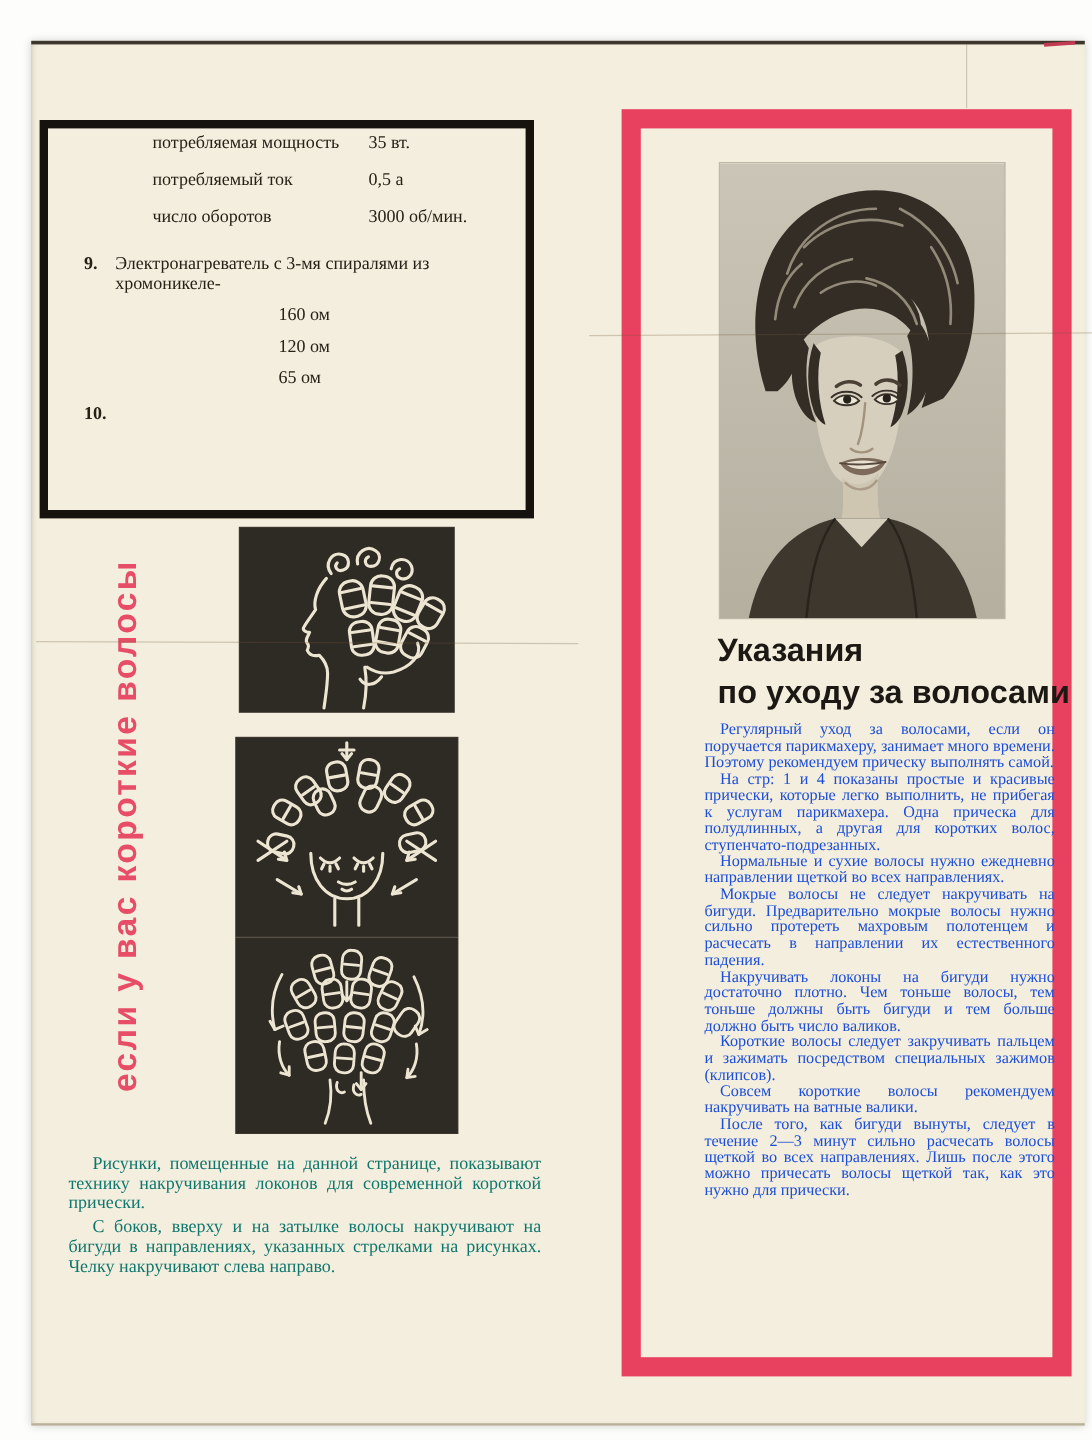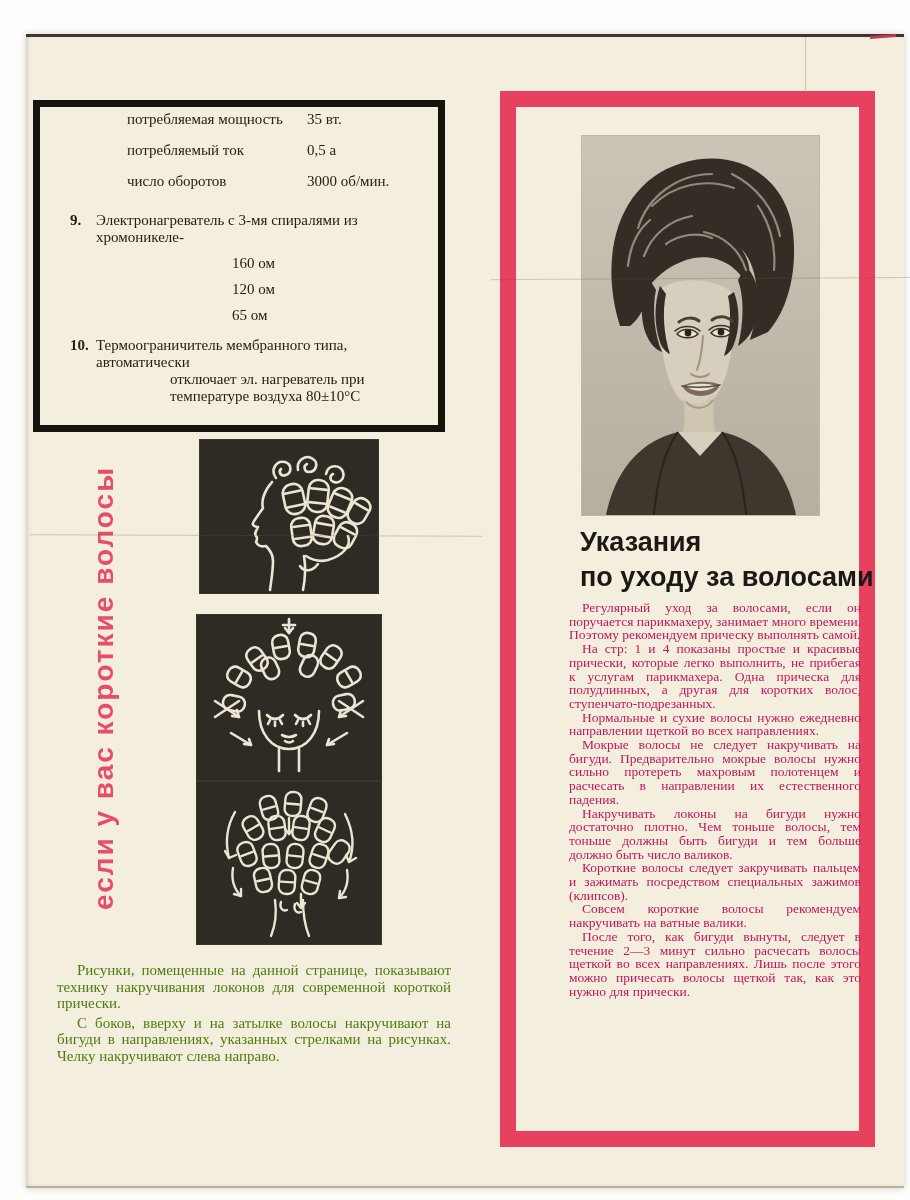--- a/index.html
+++ b/index.html
@@ -52,42 +52,42 @@
   }
   
   .illu{position:absolute;background:var(--illu-bg);box-shadow:0 0 0 1px #3a352d;}
   .illu svg{display:block;width:100%;height:100%;}
   .illu1{left:174px;top:403px;width:178px;height:153px;}
   .illu2{left:171px;top:578px;width:184px;height:165px;}
   .illu3{left:171px;top:745px;width:184px;height:162px;}
   
   .captions{
     position:absolute;left:31px;top:925px;width:394px;
-    font-size:15px;line-height:16.5px;text-align:justify;color:#4d7c0f;
+    font-size:15px;line-height:16.5px;text-align:justify;color:#0f766e;
   }
   .captions p{margin:0 0 3px 0;text-indent:20px;}
   
   .care-frame{
-    position:absolute;left:474px;top:54px;width:375px;height:1056px;
+    position:absolute;left:492px;top:54px;width:375px;height:1056px;
     border:16px solid var(--accent);box-sizing:border-box;
   }
   .portrait{
     position:absolute;left:66px;top:29px;width:237px;height:379px;
     box-shadow:0 0 0 1px rgba(70,60,45,.3);
   }
   .portrait svg{display:block;width:100%;height:100%;}
   .care-heading{
     position:absolute;left:64px;font-family:"Liberation Sans", sans-serif;
     font-weight:bold;color:#1c1813;font-size:27px;white-space:nowrap;
   }
   .h-line1{top:420px;}
   .h-line2{top:455px;}
   .care-body{
     position:absolute;left:53px;top:494px;width:292px;
-    font-size:13.5px;line-height:13.7px;text-align:justify;color:#be185d;
+    font-size:13.5px;line-height:13.7px;text-align:justify;color:#1d4ed8;
   }
   .care-body p{margin:0;text-indent:13px;}
   
   .crease{position:absolute;background:rgba(115,90,58,.28);pointer-events:none;}
   .crease-left{left:4px;top:498px;width:452px;height:1px;transform:rotate(.2deg);}
   .crease-right{left:465px;top:241px;width:437px;height:1px;transform:rotate(-.3deg);}
   .fold-top{left:779px;top:0px;width:1px;height:53px;background:rgba(130,105,70,.3);}
   .red-mark{position:absolute;left:844px;top:-2px;width:26px;height:3px;background:#c23a52;transform:rotate(-4deg);}
 </style>
 </head>
@@ -116,25 +116,20 @@
       <div class="spec-text">
         <div>Электронагреватель с 3-мя спиралями из хромоникеле-</div>
         <div class="res-val">160 ом</div>
         <div class="res-val">120 ом</div>
         <div class="res-val">65 ом</div>
       </div>
     </div>
 
     <div class="spec-item item10">
       <span class="spec-num">10.</span>
-      <div class="spec-text">
-        <div>Термоограничитель мембранного типа, автоматически</div>
-        <div class="cont-line">отключает эл. нагреватель при</div>
-        <div class="cont-line">температуре воздуха 80±10°C</div>
-      </div>
     </div>
 
   </div>
 
   <div class="vertical-title">если у вас короткие волосы</div>
 
   <div class="illu illu1">
     <svg viewBox="0 0 178 153">
       <rect width="178" height="153" fill="#2e2a24"></rect>
       <g fill="none" stroke="#ece5d2" stroke-width="2.6" stroke-linecap="round" stroke-linejoin="round">

